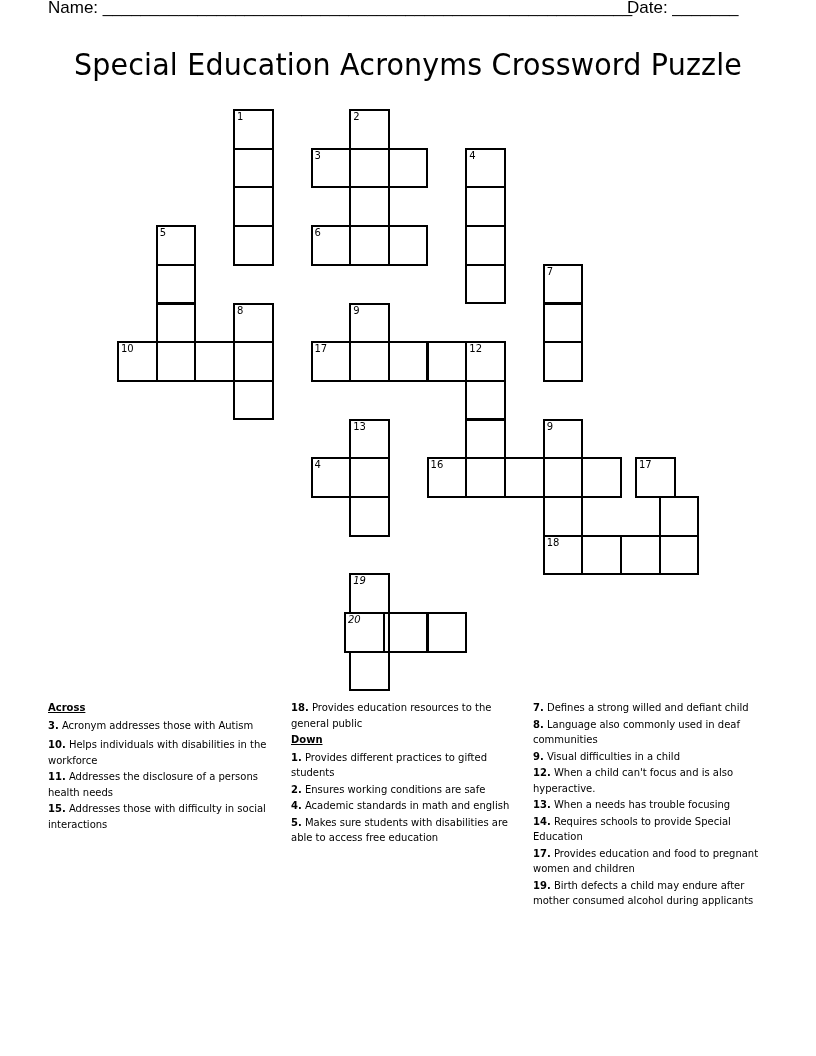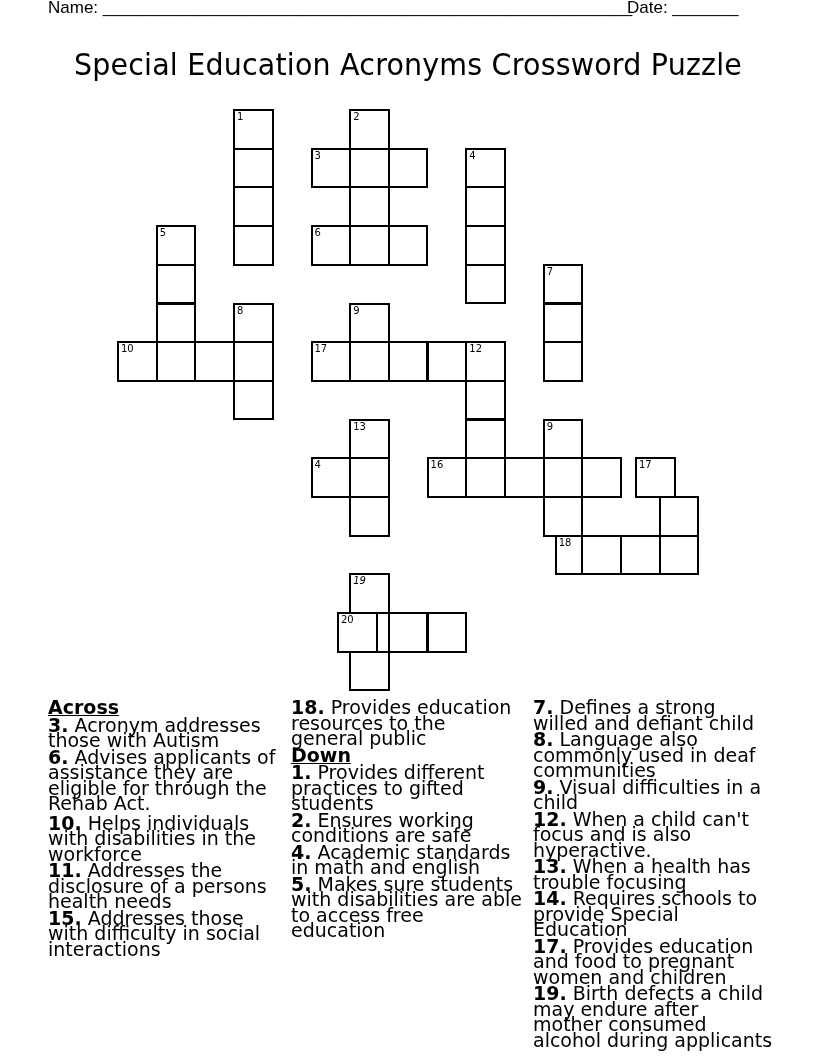--- a/index.html
+++ b/index.html
@@ -3,21 +3,21 @@
 <meta charset="utf-8">
 <style>
   html, body { margin: 0; padding: 0; background: #ffffff; }
   body { width: 816px; height: 1056px; position: relative; overflow: hidden; color: #000; }
   .header-line { position: absolute; top: -2px; left: 48px; font-family: "Liberation Sans", sans-serif; font-size: 17px; white-space: pre; }
   .date-line { position: absolute; top: -2px; left: 627px; font-family: "Liberation Sans", sans-serif; font-size: 17px; white-space: pre; }
   .title { position: absolute; top: 46px; left: 0; width: 816px; text-align: center; font-family: "DejaVu Sans", sans-serif; font-size: 31px; transform: scaleX(0.92); transform-origin: center; letter-spacing: 0.2px; }
   #grid { position: absolute; left: 0; top: 0; width: 816px; height: 700px; }
   .cell { position: absolute; box-sizing: border-box; width: 40.5px; height: 40.5px; border: 2px solid #000; background: #fff; }
   .num { position: absolute; left: 2px; top: 0px; font-family: "DejaVu Sans", sans-serif; font-size: 10px; line-height: 12px; }
-  .clues { position: absolute; top: 700px; font-family: "DejaVu Sans", sans-serif; font-size: 19px; line-height: 15.5px; transform-origin: left top; }
+  .clues { position: absolute; top: 700px; font-family: "DejaVu Sans", sans-serif; font-size: 10px; line-height: 15.5px; transform-origin: left top; }
   .col1 { left: 48px; width: 232px; }
   .col2 { left: 291px; width: 232px; }
   .col3 { left: 533px; width: 240px; }
   .section-head { font-weight: bold; text-decoration: underline; margin-bottom: 2px; }
   .clue { margin-bottom: 1px; }
   .clue b { font-weight: bold; }
   .gap { height: 3px; }
 </style>
 </head>
 <body>
@@ -92,70 +92,69 @@
     <div class="cell" style="left: 349.2px; top: 418.6px;">
       <span class="num">13</span>
     </div>
     <div class="cell" style="left: 349.2px; top: 457.3px;"></div>
     <div class="cell" style="left: 349.2px; top: 496px;"></div>
     <div class="cell" style="left: 542.7px; top: 418.6px;">
       <span class="num">9</span>
     </div>
     <div class="cell" style="left: 542.7px; top: 457.3px;"></div>
     <div class="cell" style="left: 542.7px; top: 496px;"></div>
-    <div class="cell" style="left: 542.7px; top: 534.7px; margin-left: 12px;">
+    <div class="cell" style="left: 542.7px; top: 534.7px;">
       <span class="num">18</span>
     </div>
     <div class="cell" style="left: 310.5px; top: 457.3px;">
       <span class="num">4</span>
     </div>
     <div class="cell" style="left: 426.6px; top: 457.3px;">
       <span class="num">16</span>
     </div>
     <div class="cell" style="left: 504px; top: 457.3px;"></div>
     <div class="cell" style="left: 581.4px; top: 457.3px;"></div>
     <div class="cell" style="left: 635px; top: 457.3px; text-align: center;">
       <span class="num">17</span>
     </div>
     <div class="cell" style="left: 658.8px; top: 496px;"></div>
     <div class="cell" style="left: 658.8px; top: 534.7px;"></div>
     <div class="cell" style="left: 581.4px; top: 534.7px;"></div>
     <div class="cell" style="left: 620.1px; top: 534.7px;"></div>
     <div class="cell" style="left: 349.2px; top: 573.4px; font-style: italic;">
       <span class="num">19</span>
     </div>
-    <div class="cell" style="left: 337px; top: 612.1px;">
+    <div class="cell" style="left: 344px; top: 612.1px; font-style: italic;">
       <span class="num">20</span>
     </div>
     <div class="cell" style="left: 349.2px; top: 650.8px;"></div>
     <div class="cell" style="left: 387.9px; top: 612.1px;"></div>
     <div class="cell" style="left: 426.6px; top: 612.1px;"></div>
   </div>
 
 <div class="clues col1">
   <div class="section-head">Across</div>
   <div class="clue"><b>3.</b> <span>Acronym addresses those with Autism</span></div>
-  <div class="clue"><b>6.</b> <span>Advises applicants of assistance they are eligible for through the Rehab Act.</span></div>
   <div class="gap"></div>
   <div class="clue"><b>10.</b> <span>Helps individuals with disabilities in the workforce</span></div>
   <div class="clue"><b>11.</b> <span>Addresses the disclosure of a persons health needs</span></div>
   <div class="clue"><b>15.</b> <span>Addresses those with difficulty in social interactions</span></div>
 </div>
 
 <div class="clues col2">
   <div class="clue"><b>18.</b> <span>Provides education resources to the general public</span></div>
   <div class="section-head">Down</div>
   <div class="clue"><b>1.</b> <span>Provides different practices to gifted students</span></div>
   <div class="clue"><b>2.</b> <span>Ensures working conditions are safe</span></div>
   <div class="clue"><b>4.</b> <span>Academic standards in math and english</span></div>
   <div class="clue"><b>5.</b> <span>Makes sure students with disabilities are able to access free education</span></div>
 </div>
 
 <div class="clues col3">
   <div class="clue"><b>7.</b> <span>Defines a strong willed and defiant child</span></div>
   <div class="clue"><b>8.</b> <span>Language also commonly used in deaf communities</span></div>
   <div class="clue"><b>9.</b> <span>Visual difficulties in a child</span></div>
   <div class="clue"><b>12.</b> <span>When a child can't focus and is also hyperactive.</span></div>
-  <div class="clue"><b>13.</b> <span>When a health has trouble focusing</span></div>
+  <div class="clue"><b>13.</b> <span>When a needs has trouble focusing</span></div>
   <div class="clue"><b>14.</b> <span>Requires schools to provide Special Education</span></div>
   <div class="clue"><b>17.</b> <span>Provides education and food to pregnant women and children</span></div>
   <div class="clue"><b>19.</b> <span>Birth defects a child may endure after mother consumed alcohol during applicants</span></div>
 </div>
 
 </body></html>

